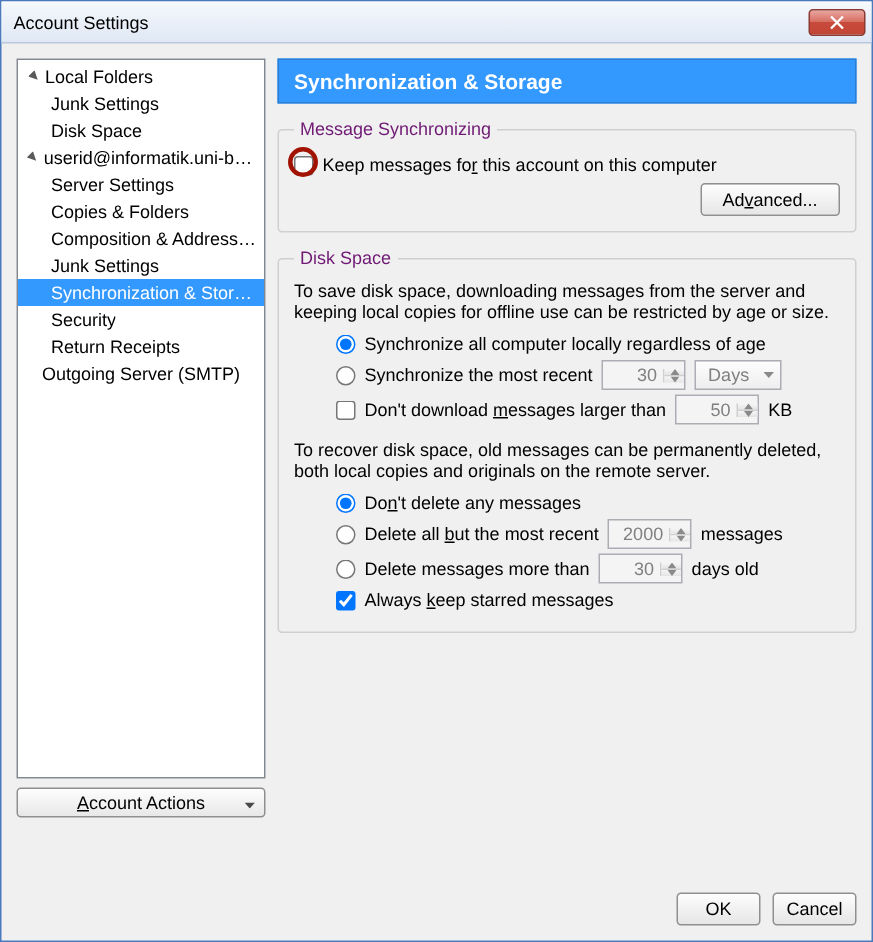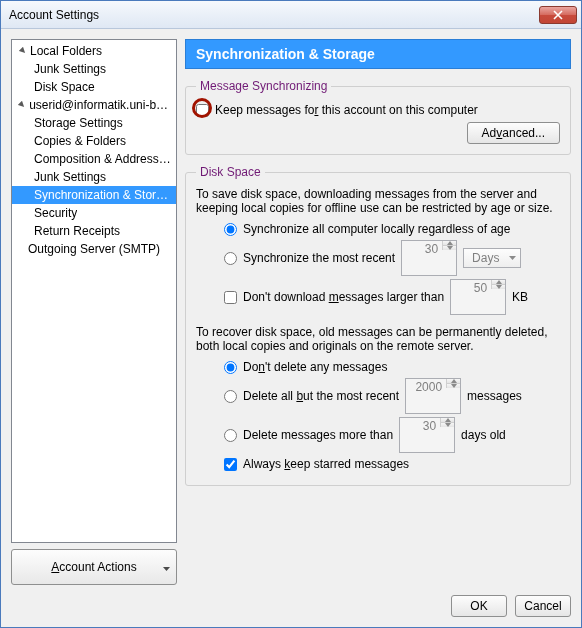--- a/index.html
+++ b/index.html
@@ -38,20 +38,21 @@
     align-items: center;
     justify-content: center;
     cursor: default;
   }
   .titlebar-close svg { width: 10px; height: 10px; }
   .body {
     flex: 1;
     padding: 10px;
     display: flex;
     flex-direction: column;
+    gap: 40px;
   }
   .main-panes {
     flex: 1;
     display: flex;
     gap: 8px;
     min-height: 0;
   }
   .tree-pane {
     width: 166px;
     display: flex;
@@ -82,21 +83,21 @@
   .twisty {
     width: 9px;
     height: 9px;
     display: inline-flex;
     align-items: center;
     justify-content: center;
   }
   .twisty svg { width: 8px; height: 8px; }
   .account-actions {
     margin-top: 6px;
-    height: 36px;
+    height: 20px;
     background: linear-gradient(to bottom, #fdfdfd, #e8e8e8);
     border: 1px solid #8e8f8f;
     border-radius: 3px;
     display: flex;
     align-items: center;
     justify-content: center;
     position: relative;
     cursor: default;
   }
   .account-actions .drop {
@@ -146,22 +147,22 @@
     background: linear-gradient(to bottom, #fdfdfd, #e6e6e6);
     border: 1px solid #8e8f8f;
     border-radius: 3px;
     cursor: default;
     display: inline-flex;
     align-items: center;
     justify-content: center;
   }
   .spin {
     display: inline-flex;
-    align-items: flex-start;
-    height: 36px;
+    align-items: center;
+    height: 20px;
     border: 1px solid #abadb3;
     background: #fff;
   }
   .spin input {
     width: 40px;
     border: none;
     text-align: right;
     padding: 0 4px;
     font: inherit;
     outline: none;
@@ -249,21 +250,21 @@
             </div>
           <div class="tree-item">
             <span class="twisty">
                 <svg viewBox="0 0 8 8">
                   <path d="M1 1 L7 4 L1 7 Z" fill="#5a5a5a" transform="rotate(45 4 4)"></path>
                 </svg>
               </span>
             <span class="tree-label">userid@informatik.uni-bonn...</span>
           </div>
           <div class="tree-item child">
-              <span class="tree-label">Storage Settings</span>
+              <span class="tree-label">Server Settings</span>
             </div>
           <div class="tree-item child">
               <span class="tree-label">Copies &amp; Folders</span>
             </div>
           <div class="tree-item child">
               <span class="tree-label">Composition &amp; Addressing</span>
             </div>
           <div class="tree-item child">
               <span class="tree-label">Junk Settings</span>
             </div>

